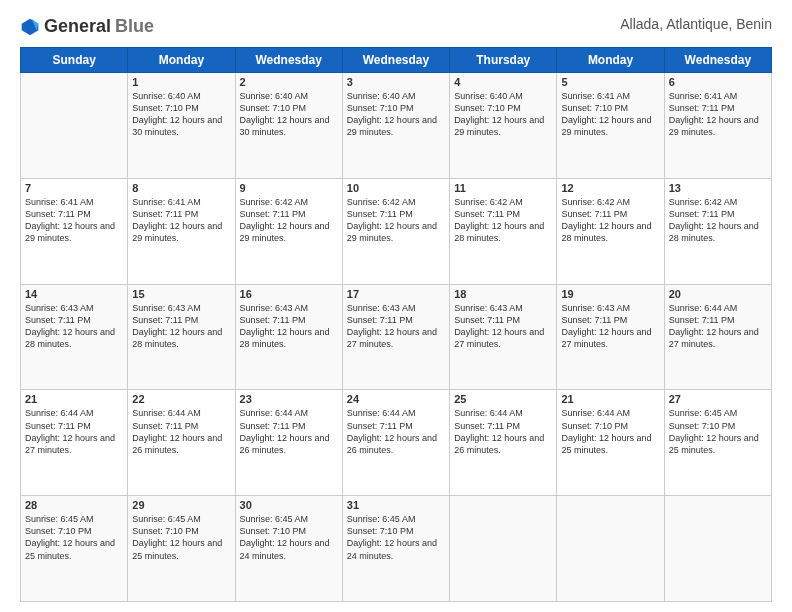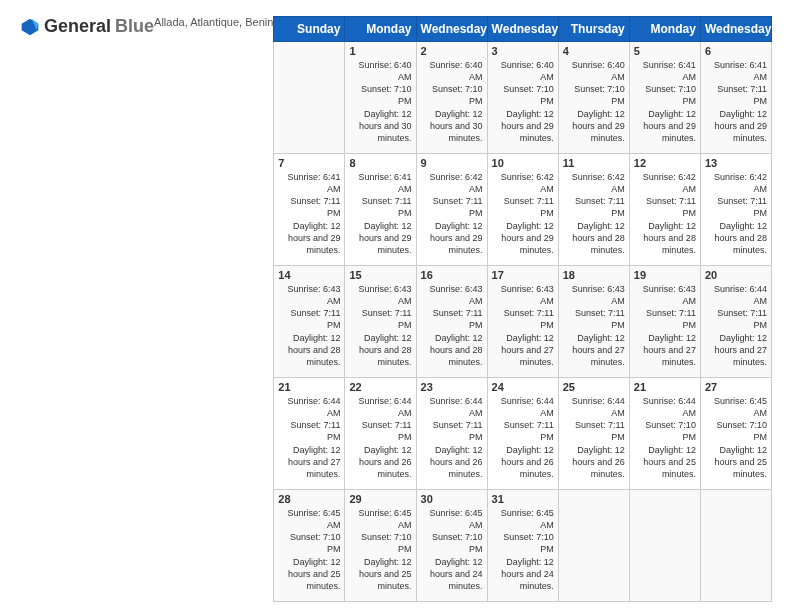--- a/index.html
+++ b/index.html
@@ -8,20 +8,21 @@
       background: #fff;
       width: 792px;
       height: 612px;
       overflow: hidden;
     }
     .page {
       width: 792px;
       height: 612px;
       padding: 16px 20px 10px 20px;
       display: flex;
+      flex-direction: column;
     }
     .header {
       display: flex;
       justify-content: space-between;
       align-items: flex-start;
       margin-bottom: 10px;
     }
     .logo {
       display: flex;
       align-items: center;
@@ -44,59 +45,58 @@
     .header-right {
       text-align: right;
     }
     .month-title {
       font-size: 36px;
       font-weight: bold;
       color: #333;
       line-height: 1.1;
     }
     .location-title {
-      font-size: 11px;
+      font-size: 14px;
       color: #555;
       text-align: right;
     }
     .calendar {
       flex: 1;
       border: 1px solid #ccc;
       border-collapse: collapse;
       width: 100%;
       table-layout: fixed;
     }
     .calendar thead tr th {
       background-color: #1565c0;
       color: #fff;
       font-size: 12px;
       font-weight: bold;
       padding: 5px 4px;
-      text-align: right;
+      text-align: center;
       border: 1px solid #1254a0;
     }
     .calendar tbody tr td {
       border: 1px solid #ccc;
       vertical-align: top;
       padding: 3px 4px;
       font-size: 9.5px;
       color: #333;
       height: 88px;
     }
     .day-number {
       font-size: 11px;
       font-weight: bold;
       margin-bottom: 2px;
       display: block;
     }
     .day-info {
       font-size: 9px;
       color: #333;
       line-height: 1.35;
-      text-align: right;
     }
     .calendar tbody tr:nth-child(odd) td {
       background-color: #f9f9f9;
     }
     .calendar tbody tr:nth-child(even) td {
       background-color: #fff;
     }
     .empty-cell {
       background-color: #f9f9f9;
     }

